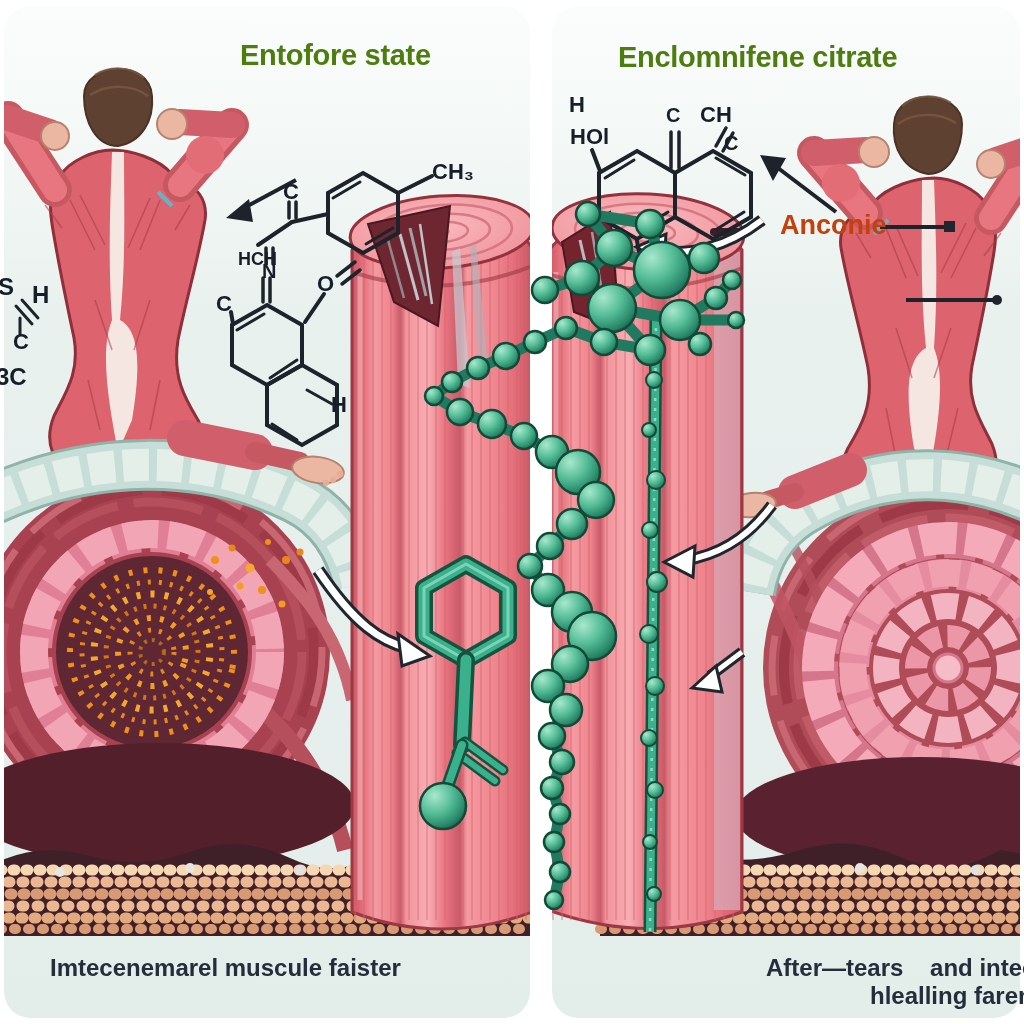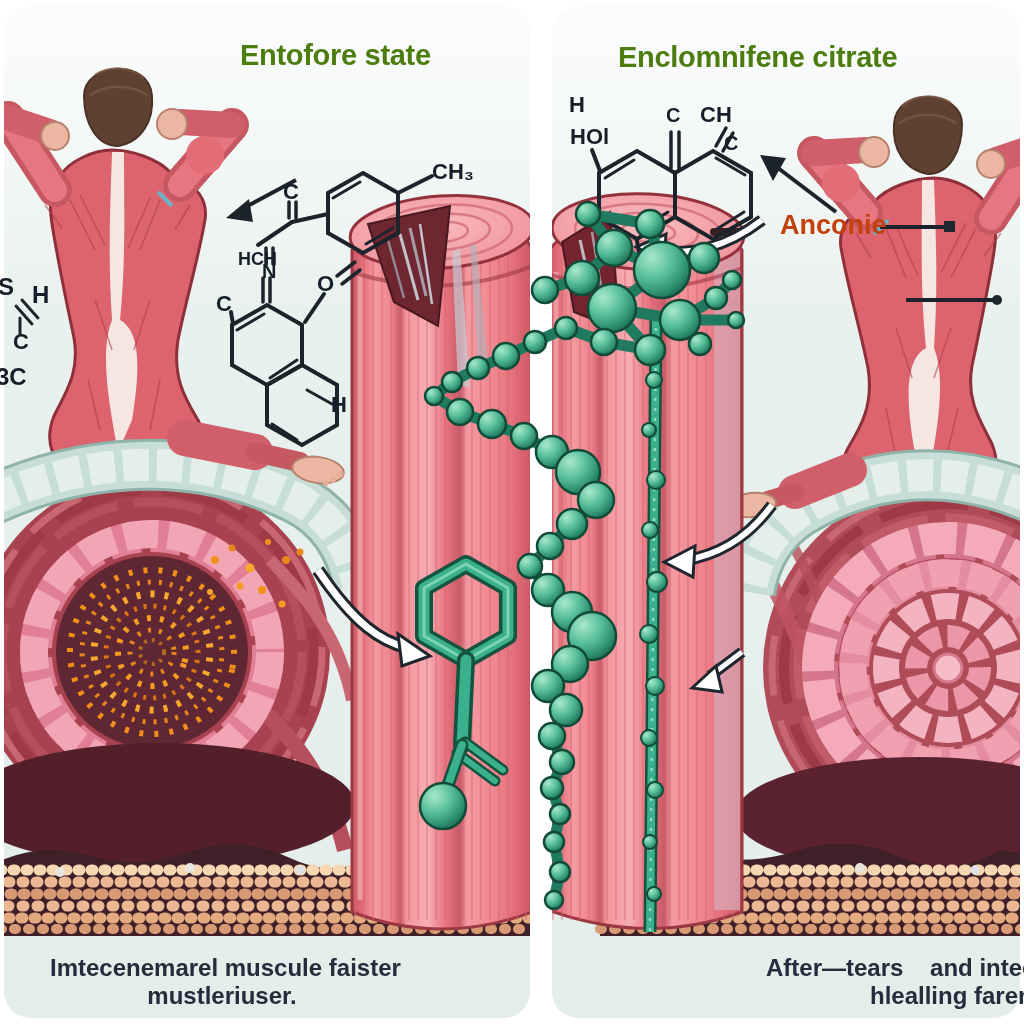--- a/index.html
+++ b/index.html
@@ -492,20 +492,19 @@
 <span class="lbl atom" style="left:-4px;top:364px;font-size:24px;">3C</span>
 
 <span class="lbl atom" style="left:569px;top:93px;font-size:22px;">H</span>
 <span class="lbl atom" style="left:570px;top:125px;">HOl</span>
 <span class="lbl atom" style="left:666px;top:105px;font-size:20px;">C</span>
 <span class="lbl atom" style="left:700px;top:103px;">CH</span>
 <span class="lbl atom" style="left:724px;top:133px;font-size:20px;">C</span>
 
 <div class="capblock" style="left:2px;top:954px;width:344px;text-align:center;margin-left:48px;">
   <div class="cap" style="position:static;white-space:pre;">Imtecenemarel muscule faister</div>
-  <div class="cap" style="position:static;white-space:pre;">mustleriuser.</div>
 </div>
 <div class="capblock" style="left:766px;top:954px;width:320px;">
   <div class="cap" style="position:static;white-space:pre;">After—tears    and intecl</div>
   <div class="cap" style="position:static;white-space:pre;padding-left:104px;">hlealling fareng</div>
 </div>
 
 </div>
 
 </body></html>

